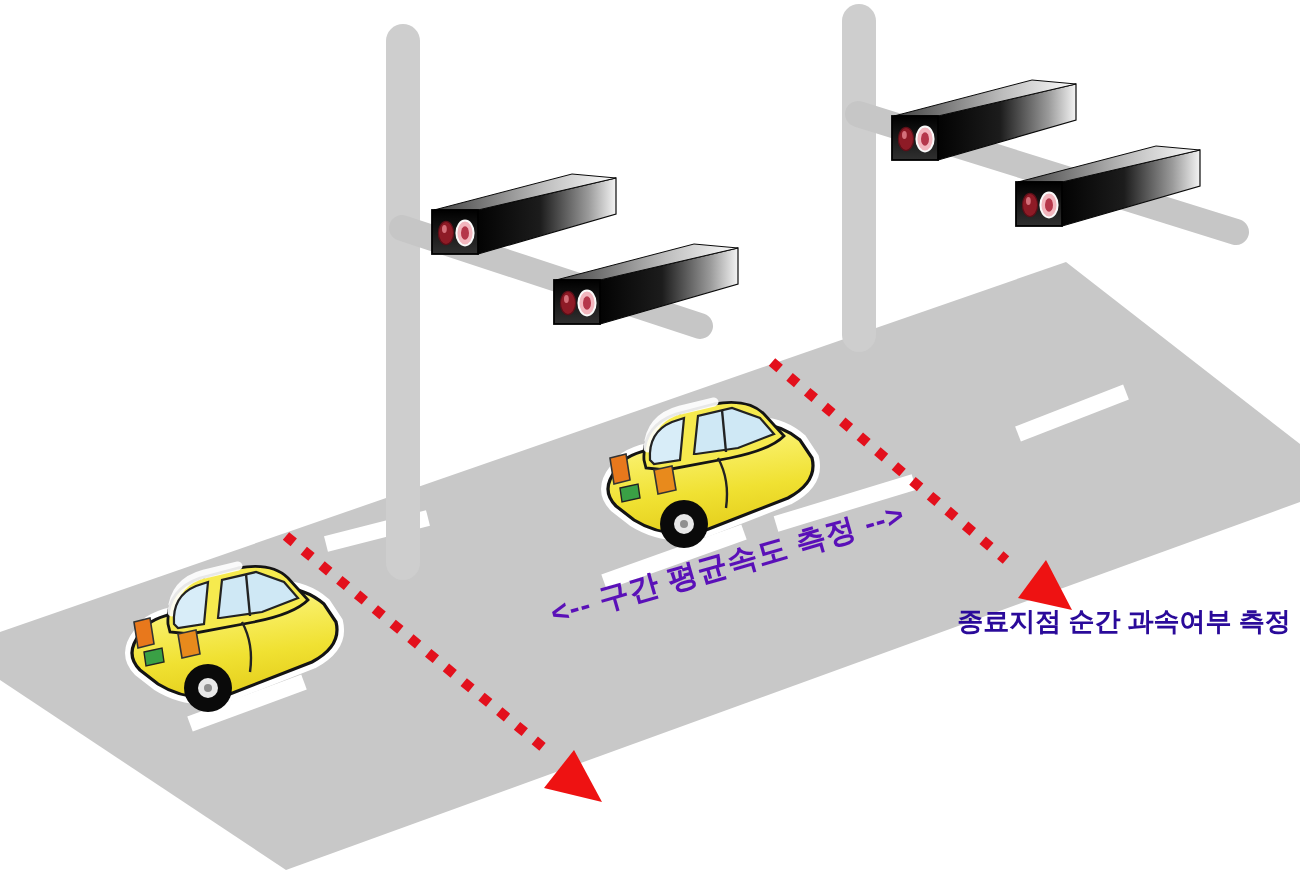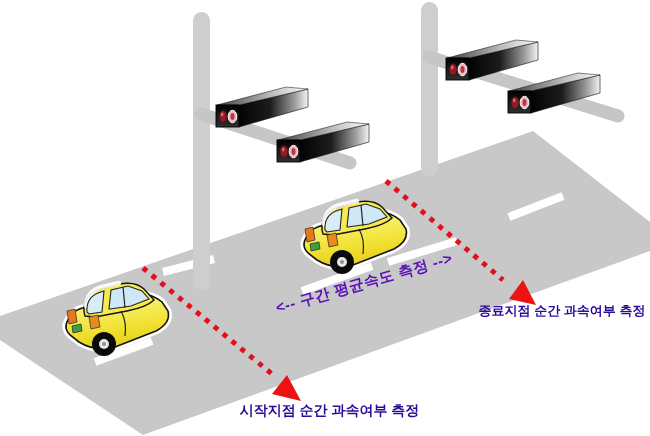--- a/index.html
+++ b/index.html
@@ -107,16 +107,15 @@
     <line x1="143" y1="268" x2="272" y2="374" stroke="#e3101c" stroke-width="5" stroke-dasharray="5 6.5"></line>
     <line x1="386" y1="181" x2="503" y2="280" stroke="#e3101c" stroke-width="5" stroke-dasharray="5 6.5"></line>
     <polygon points="301,401 272,394 287,375" fill="#ee1212"></polygon>
     <polygon points="536,305 509,299 523,280" fill="#ee1212"></polygon>
 
     <use href="#car" x="57" y="278"></use>
     <use href="#car" x="295" y="196"></use>
   </svg>
 
   <div class="label label-center">&lt;-- 구간 평균속도 측정 --&gt;</div>
-  <div class="label label-start">시작지점 순간 과속여부 측정</div>
   <div class="label label-end">종료지점 순간 과속여부 측정</div>
 
 </div>
 
 </body></html>

